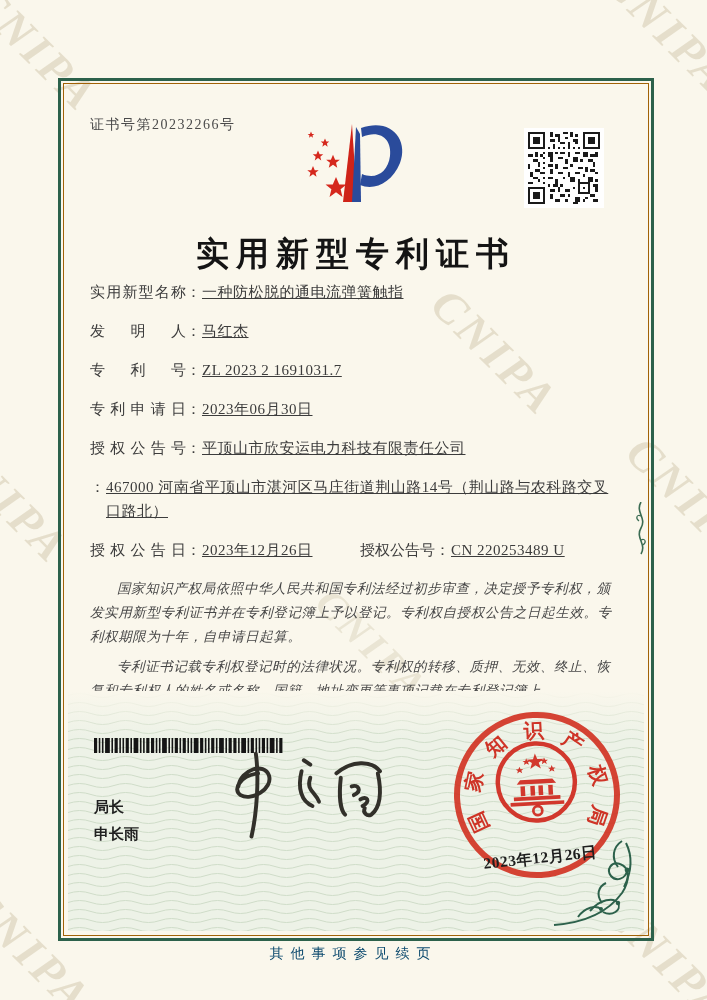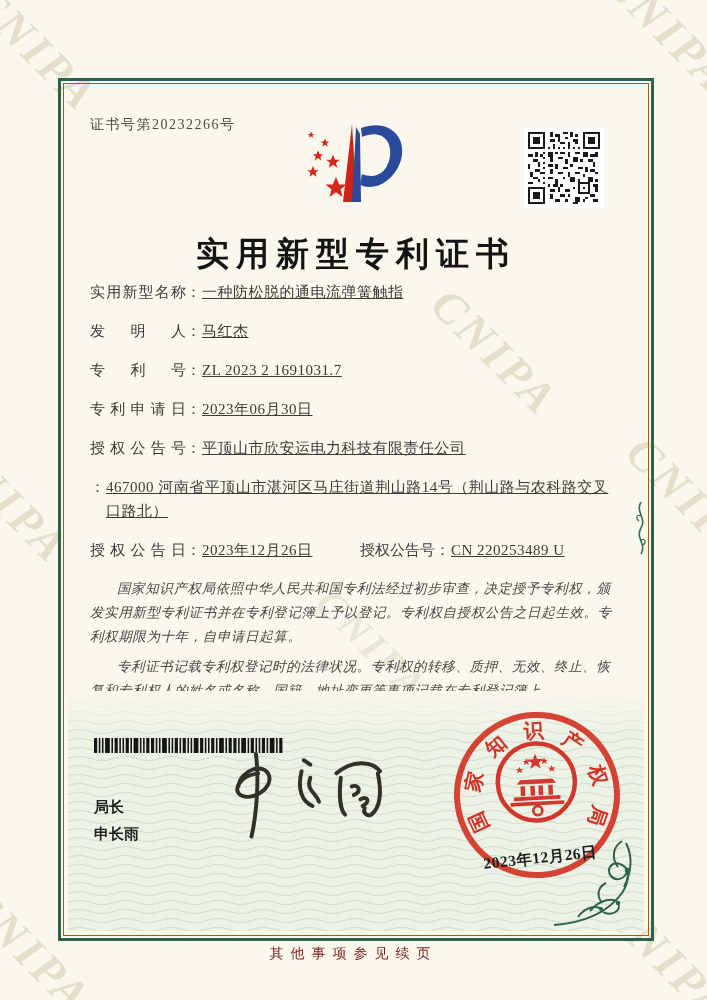--- a/index.html
+++ b/index.html
@@ -56,21 +56,21 @@
   .seal{position:absolute;left:381px;top:16px;width:176px;height:176px;
     transform:rotate(-3deg);}
   .seal .ring{position:absolute;inset:5px;border:6px solid rgba(208,42,26,.88);border-radius:50%;}
   .seal .emblem{position:absolute;left:50%;top:32px;transform:translateX(-50%);}
   .seal .schar{position:absolute;left:50%;top:50%;font-weight:700;font-size:20px;
     color:rgba(204,36,23,.92);font-family:"Liberation Sans", sans-serif;}
   .seal .sdate{position:absolute;left:0;right:0;bottom:14px;text-align:center;
     font-size:15.5px;font-weight:700;color:#1e1e1e;letter-spacing:.5px;transform:rotate(-3deg);}
   
   .footer-note{position:absolute;left:0;right:0;top:945px;text-align:center;z-index:1;
-    font-size:14px;color:#7f1d1d;letter-spacing:7px;}
+    font-size:14px;color:#0c4a6e;letter-spacing:7px;}
 </style>
 </head>
 <body>
 
 <span class="wm" style="left:35px;top:48px">CNIPA</span>
 <span class="wm" style="left:668px;top:30px">CNIPA</span>
 <span class="wm" style="left:495px;top:352px">CNIPA</span>
 <span class="wm" style="left:690px;top:500px">CNIPA</span>
 <span class="wm" style="left:6px;top:500px">CNIPA</span>
 <span class="wm small" style="left:372px;top:645px">CNIPA</span>

